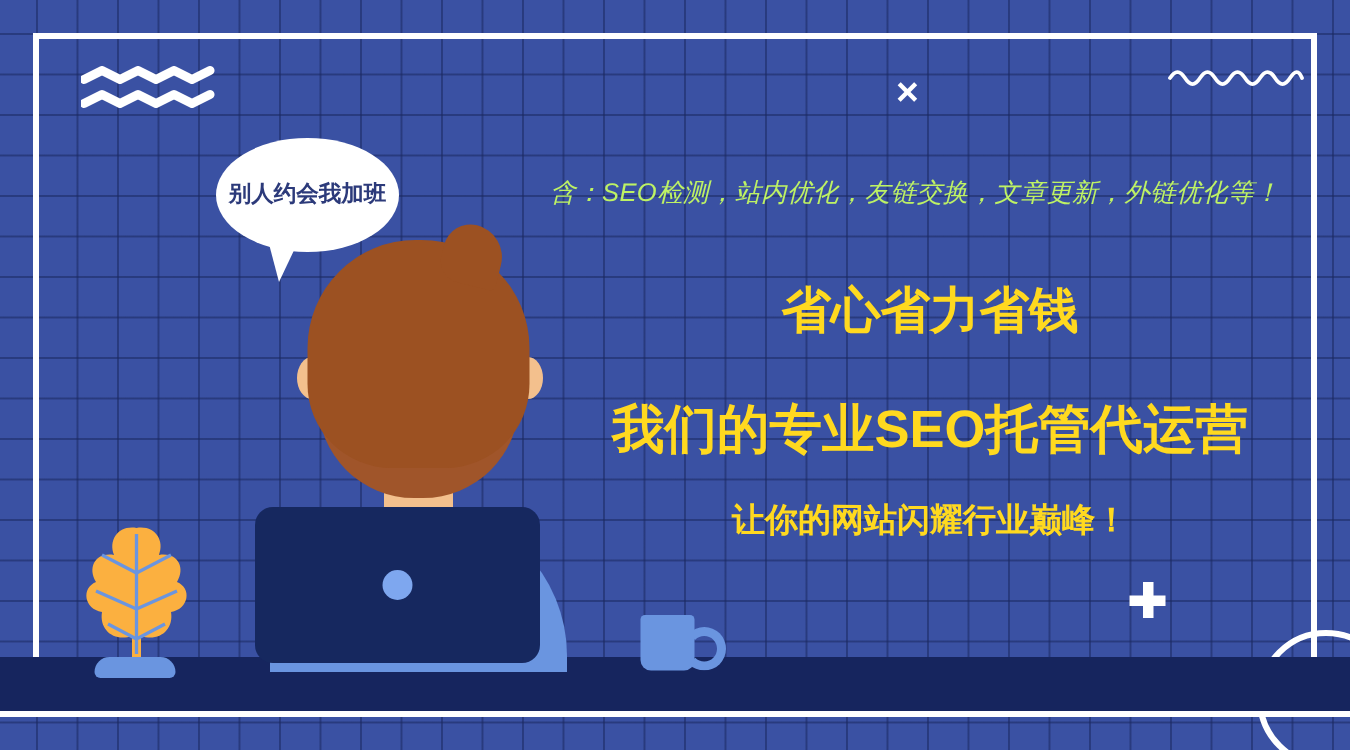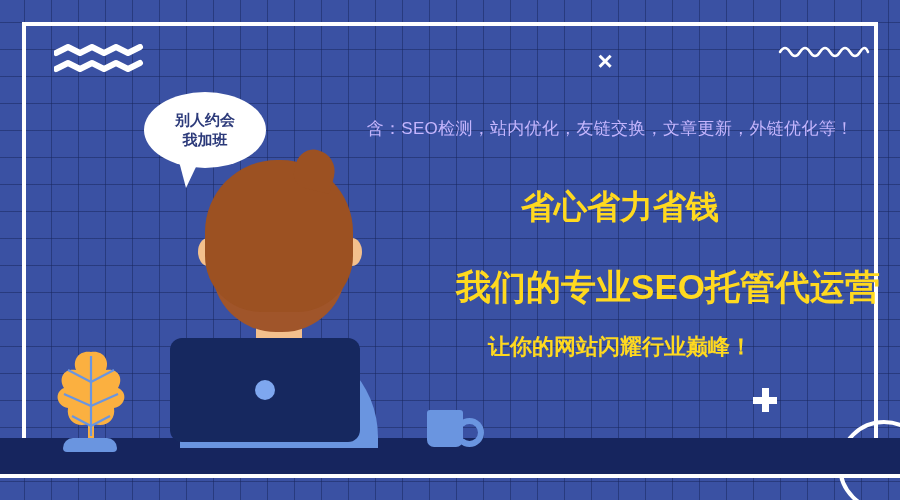--- a/index.html
+++ b/index.html
@@ -54,37 +54,37 @@
   .x-mark{
     color:#fff;font-size:26px;font-weight:bold;line-height:1;
     transform:translateY(4px);
   }
   .main-title{
     color:#ffffff;font-size:49px;font-weight:bold;letter-spacing:1px;
     line-height:1.05;white-space:nowrap;
   }
   .subtitle{
     position:absolute;left:330px;top:117px;width:560px;text-align:center;
-    color:#c4b5fd;font-size:17px;letter-spacing:.3px;white-space:nowrap;
+    color:#bef264;font-size:17px;letter-spacing:.3px;white-space:nowrap;font-style:italic;
   }
   
   .slogans{
     position:absolute;left:360px;top:190px;width:520px;text-align:center;
   }
   .slogan{
     color:#ffd91f;font-weight:bold;line-height:1;white-space:nowrap;
   }
   .slogan.s1{font-size:33px;margin-bottom:46px;}
-  .slogan.s2{font-size:35px;margin-bottom:32px;text-align:right;}
+  .slogan.s2{font-size:35px;margin-bottom:32px;}
   .slogan.s3{font-size:22px;}
   
   .bubble{
     position:absolute;left:144px;top:92px;width:122px;height:76px;
     background:#ffffff;border-radius:50%/50%;
-    display:flex;flex-direction:column;align-items:center;justify-content:center;
+    display:flex;align-items:center;justify-content:center;
     z-index:6;
   }
   .bubble-line{
     color:#2c3a7a;font-size:15px;font-weight:bold;line-height:1.35;white-space:nowrap;
   }
   .bubble-tail{
     position:absolute;left:176px;top:150px;width:0;height:0;
     border-left:10px solid transparent;
     border-right:18px solid transparent;
     border-top:38px solid #ffffff;

